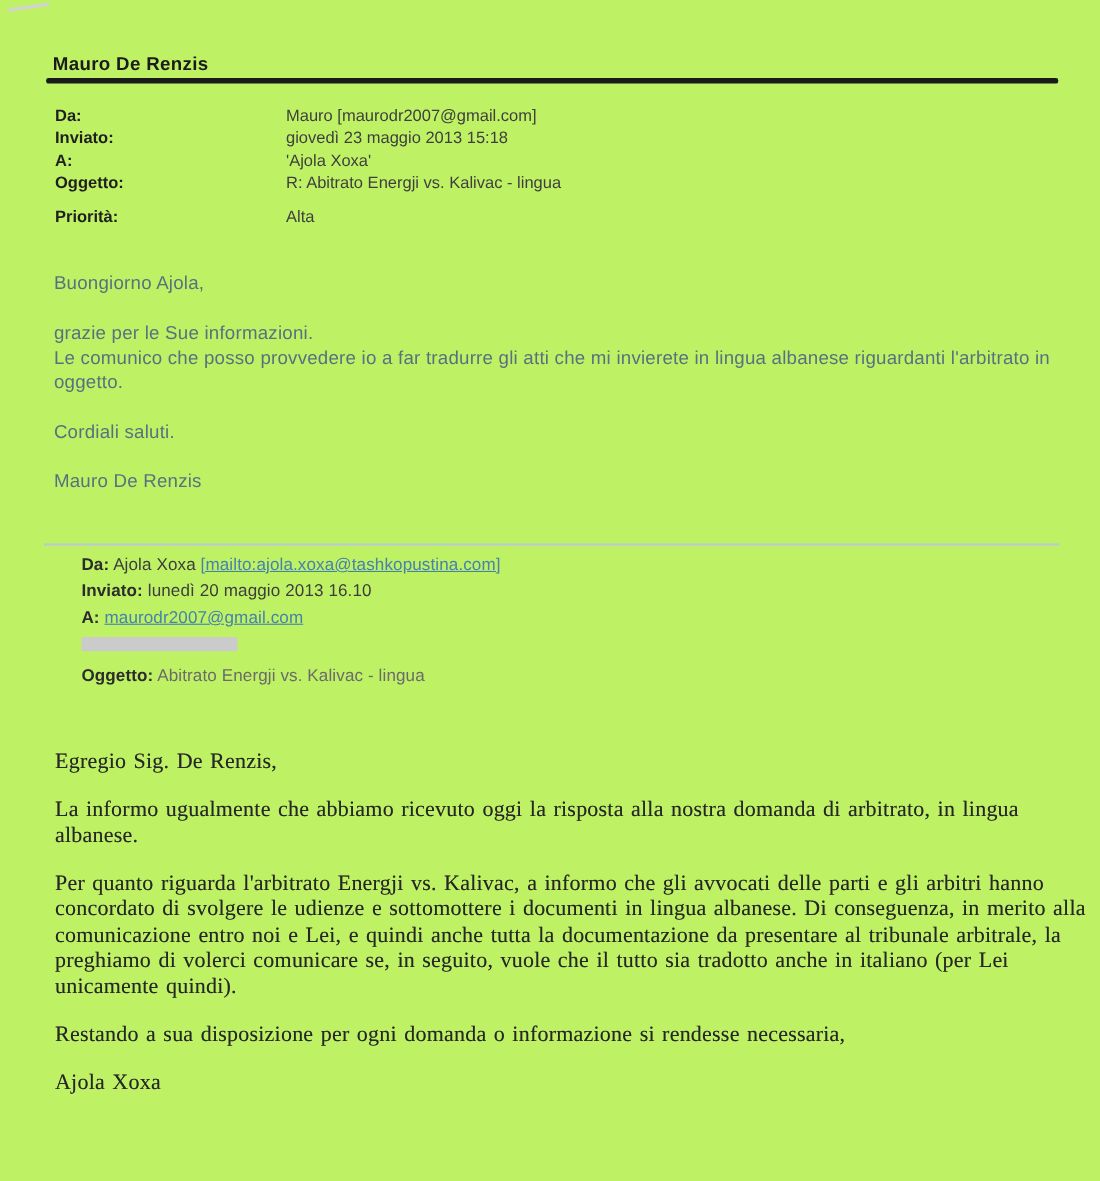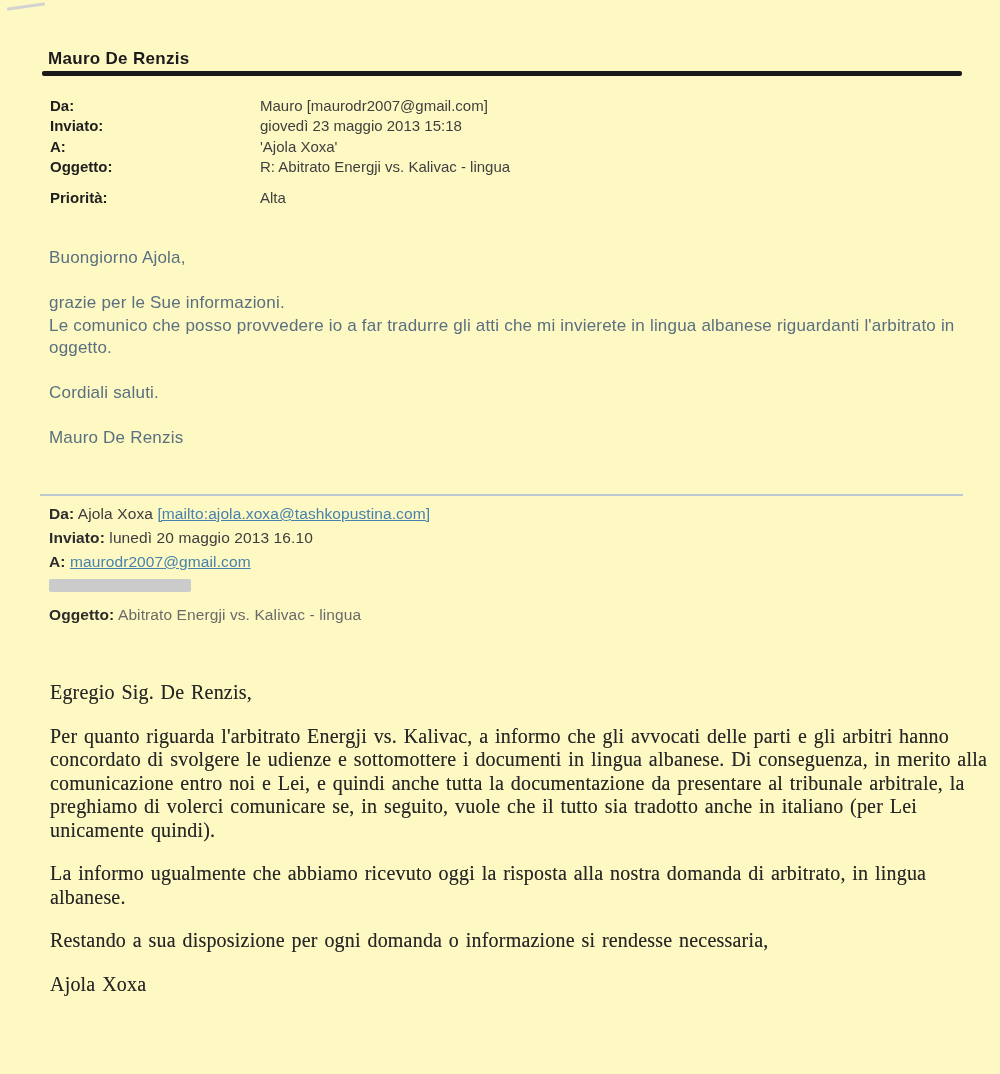--- a/index.html
+++ b/index.html
@@ -4,21 +4,21 @@
 <style>
   html,body{margin:0;padding:0;}
   body{
     width:1000px;height:1074px;
     background:#f6f6f6;
     font-family:"Liberation Sans", sans-serif;
   }
   .page{
     position:relative;
     width:1000px;height:1074px;
-    background:#fef9c3;
+    background:#bef264;
     overflow:hidden;
   }
   
   .artifact{
     position:absolute;left:7px;top:5px;width:38px;height:3px;
     background:#d2d2d2;transform:rotate(-8deg);filter:blur(.6px);
   }
   
   .sender-title{
     position:absolute;left:48px;top:49px;
@@ -49,21 +49,21 @@
   .reply .rline{min-height:22.5px;white-space:pre;}
   
   .divider{
     position:absolute;left:40px;top:494px;width:923px;height:2px;
     background:#bcc8d2;
   }
   .qhdr{
     position:absolute;left:49px;top:502px;
     font-size:15.5px;line-height:24px;color:#3d3d3d;letter-spacing:.1px;
   }
-  .qhdr .qrow{height:24px;white-space:nowrap;}
+  .qhdr .qrow{height:24px;white-space:nowrap;margin-left:25px;}
   .qhdr .lbl{font-weight:bold;color:#2c2c2c;}
   .qhdr a{color:#4682ad;text-decoration:underline;cursor:pointer;}
   .qhdr .muted{color:#6b6b6b;}
   .redaction{
     width:142px;height:13px;margin-top:5px;
     background:#cbcbcb;border-radius:2px;
   }
   
   .qbody{
     position:absolute;left:50px;top:681px;
@@ -141,29 +141,29 @@
       <span> </span>
       <span class="muted">Abitrato Energji vs. Kalivac - lingua</span>
     </div>
   </div>
 
   <div class="qbody">
     <p>
       <span class="bline">Egregio Sig. De Renzis,</span>
     </p>
     <p>
+      <span class="bline">La informo ugualmente che abbiamo ricevuto oggi la risposta alla nostra domanda di arbitrato, in lingua</span><br>
+      <span class="bline">albanese.</span>
+    </p>
+    <p>
       <span class="bline">Per quanto riguarda l'arbitrato Energji vs. Kalivac, a informo che gli avvocati delle parti e gli arbitri hanno</span><br>
       <span class="bline">concordato di svolgere le udienze e sottomottere i documenti in lingua albanese. Di conseguenza, in merito alla</span><br>
       <span class="bline">comunicazione entro noi e Lei, e quindi anche tutta la documentazione da presentare al tribunale arbitrale, la</span><br>
       <span class="bline">preghiamo di volerci comunicare se, in seguito, vuole che il tutto sia tradotto anche in italiano (per Lei</span><br>
       <span class="bline">unicamente quindi).</span>
-    </p>
-    <p>
-      <span class="bline">La informo ugualmente che abbiamo ricevuto oggi la risposta alla nostra domanda di arbitrato, in lingua</span><br>
-      <span class="bline">albanese.</span>
     </p>
     <p>
       <span class="bline">Restando a sua disposizione per ogni domanda o informazione si rendesse necessaria,</span>
     </p>
     <p>
       <span class="bline">Ajola Xoxa</span>
     </p>
   </div>
 
 </div>

